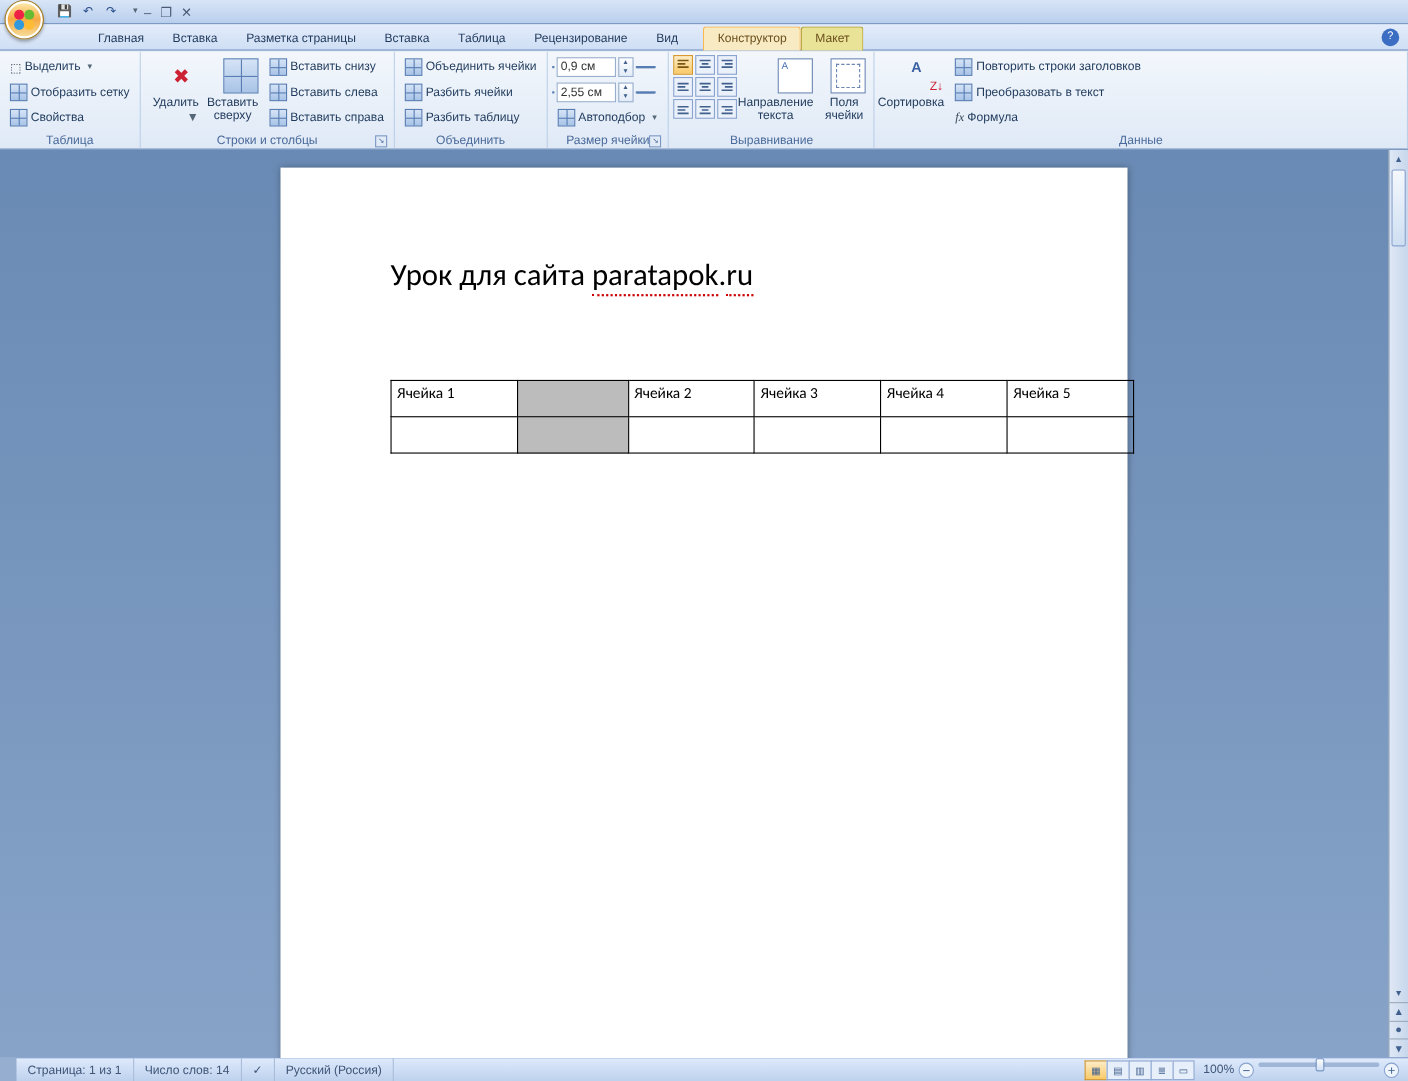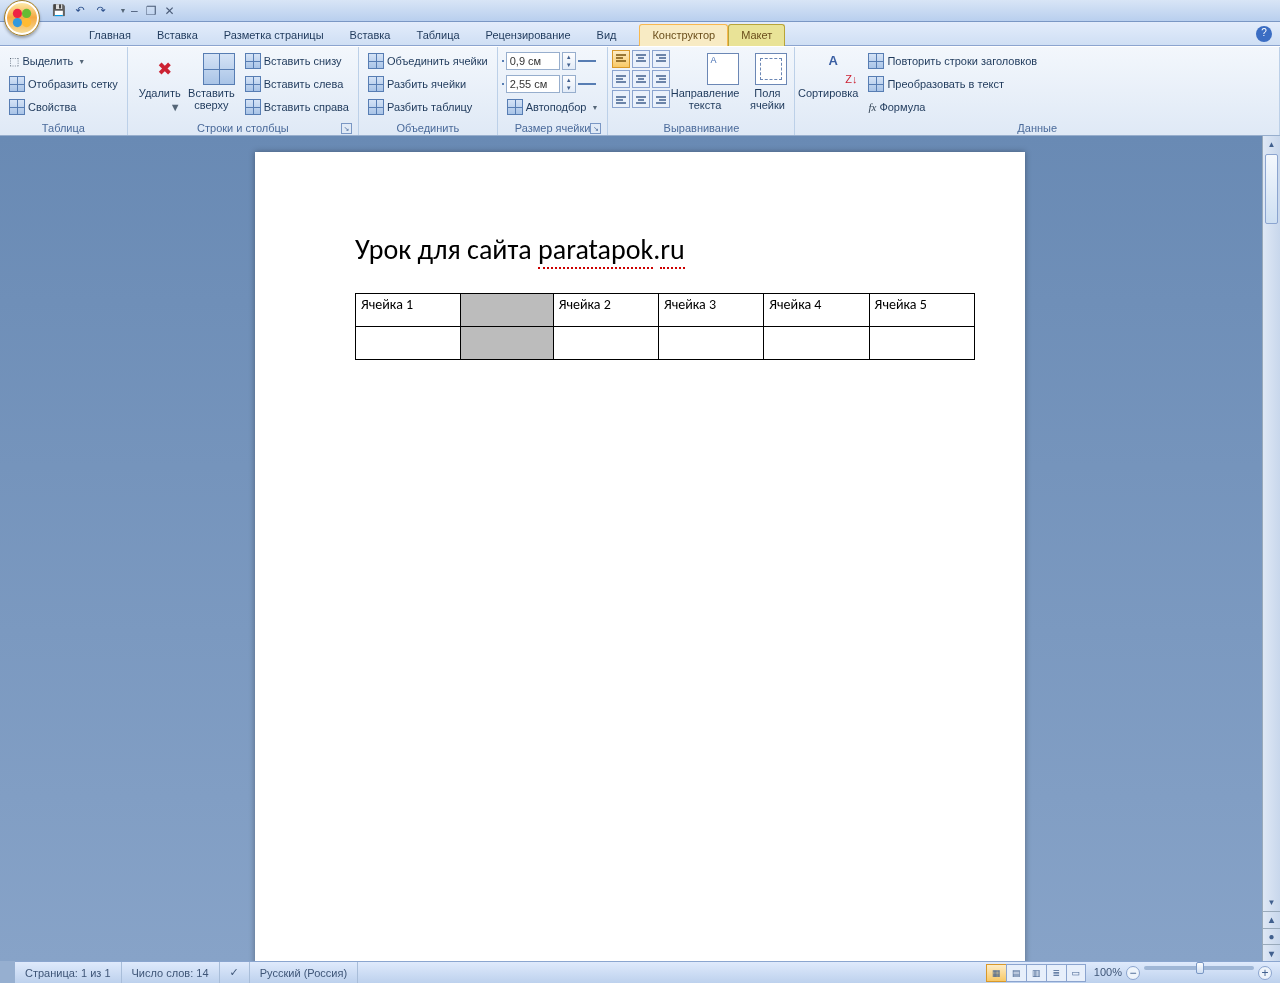--- a/index.html
+++ b/index.html
@@ -63,21 +63,21 @@
 .sp-input{width:54px;height:18px;border:1px solid #97aecd;background:#fff;padding:0 3px;font-size:11px;color:#333}
 .spin{width:14px;height:18px;border:1px solid #97aecd;background:linear-gradient(#fdfdfe,#e3ecf8);display:flex;flex-direction:column}
 .spin b{flex:1;display:flex;align-items:center;justify-content:center;font-size:6px;color:#41608e}
 
 
 .workspace{position:absolute;top:136px;left:0;right:0;bottom:22px;background:#7c9bc3}
 .page-scroll{position:absolute;inset:0;overflow:auto;background:linear-gradient(#698ab4,#87a3c8)}
 .page{width:770px;min-height:1030px;background:#fff;margin:16px auto 32px;box-shadow:0 0 6px rgba(0,0,0,.35);padding:80px 100px 80px 100px;position:relative}
 .doc-title{font-size:28px;font-family:Calibri,Arial,sans-serif;color:#000;margin-bottom:4px}
 .doc-title .squig{border-bottom:2px dotted #c00}
-.tbl{border-collapse:collapse;margin-top:26px;width:620px}
+.tbl{border-collapse:collapse;margin-top:78px;width:676px}
 .tbl td{border:1px solid #000;height:33px;font:14px Calibri,Arial;padding:2px 5px;vertical-align:top}
 .tbl td.sel{background:#bcbcbc}
 
 
 .vscroll{position:absolute;right:0;top:0;width:18px;height:100%;background:linear-gradient(90deg,#dfe8f5,#c8d7ec);border-left:1px solid #9ab}
 .vscroll .thumb{position:absolute;left:2px;right:2px;top:18px;height:70px;background:linear-gradient(#f4f8fd,#cedff2);border:1px solid #8ba4cf;border-radius:2px}
 .vscroll .arr{position:absolute;left:0;right:0;height:17px;display:flex;align-items:center;justify-content:center;color:#41608e;font-size:8px}
 .vscroll .arr.up{top:0}.vscroll .arr.dn{bottom:50px}
 .navbtns{position:absolute;right:0;bottom:0;height:50px;left:0;display:flex;flex-direction:column}
 .navbtns b{flex:1;display:flex;align-items:center;justify-content:center;border-top:1px solid #9ab;color:#41608e;font-size:10px}

